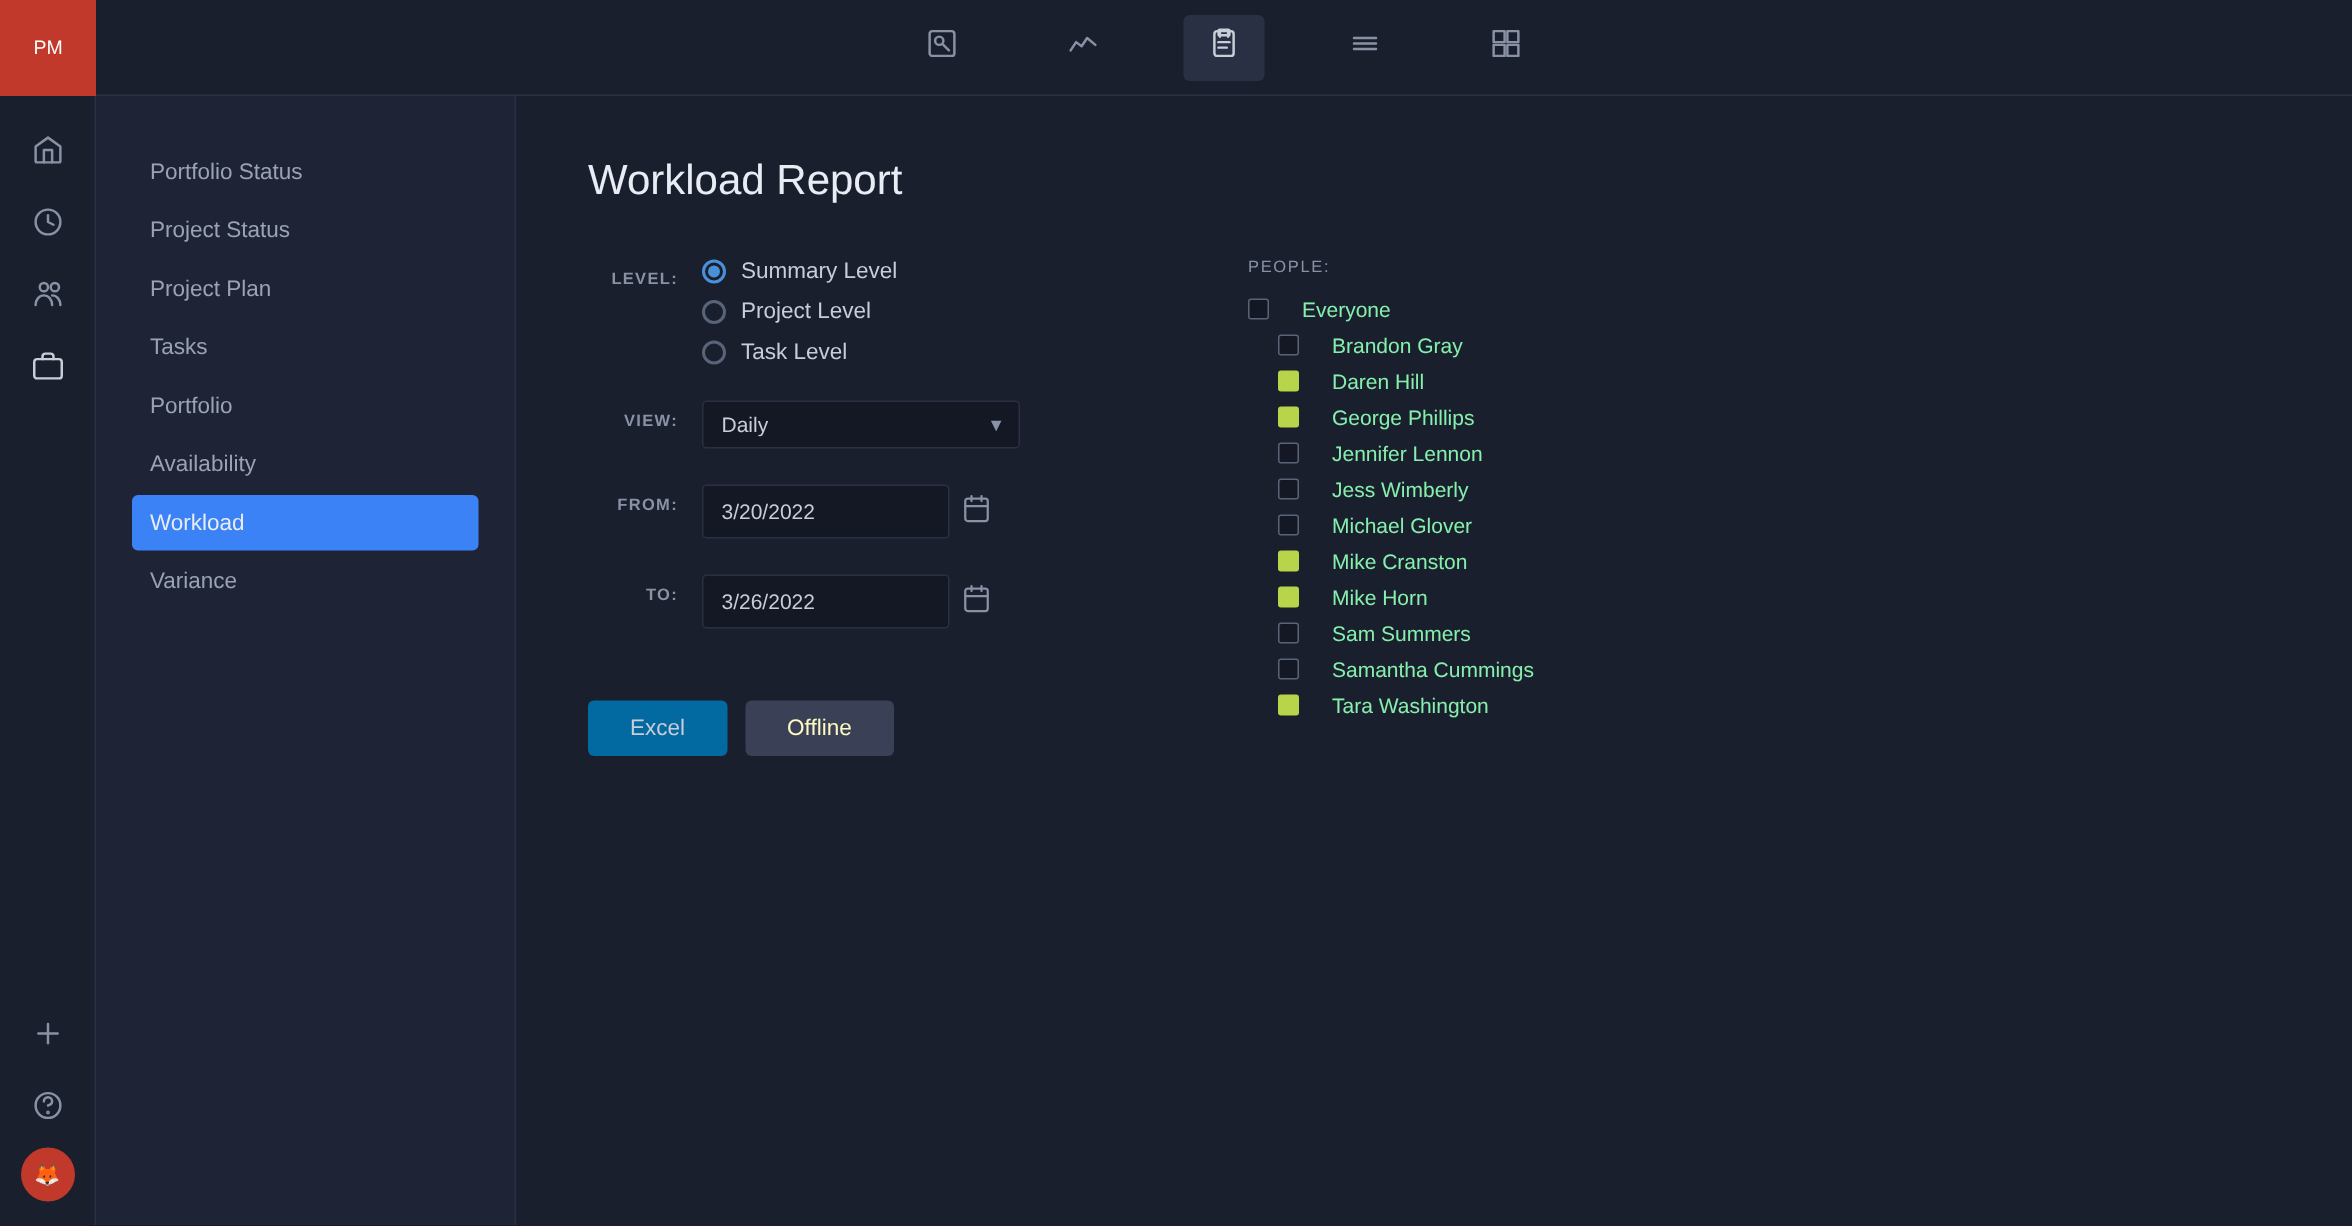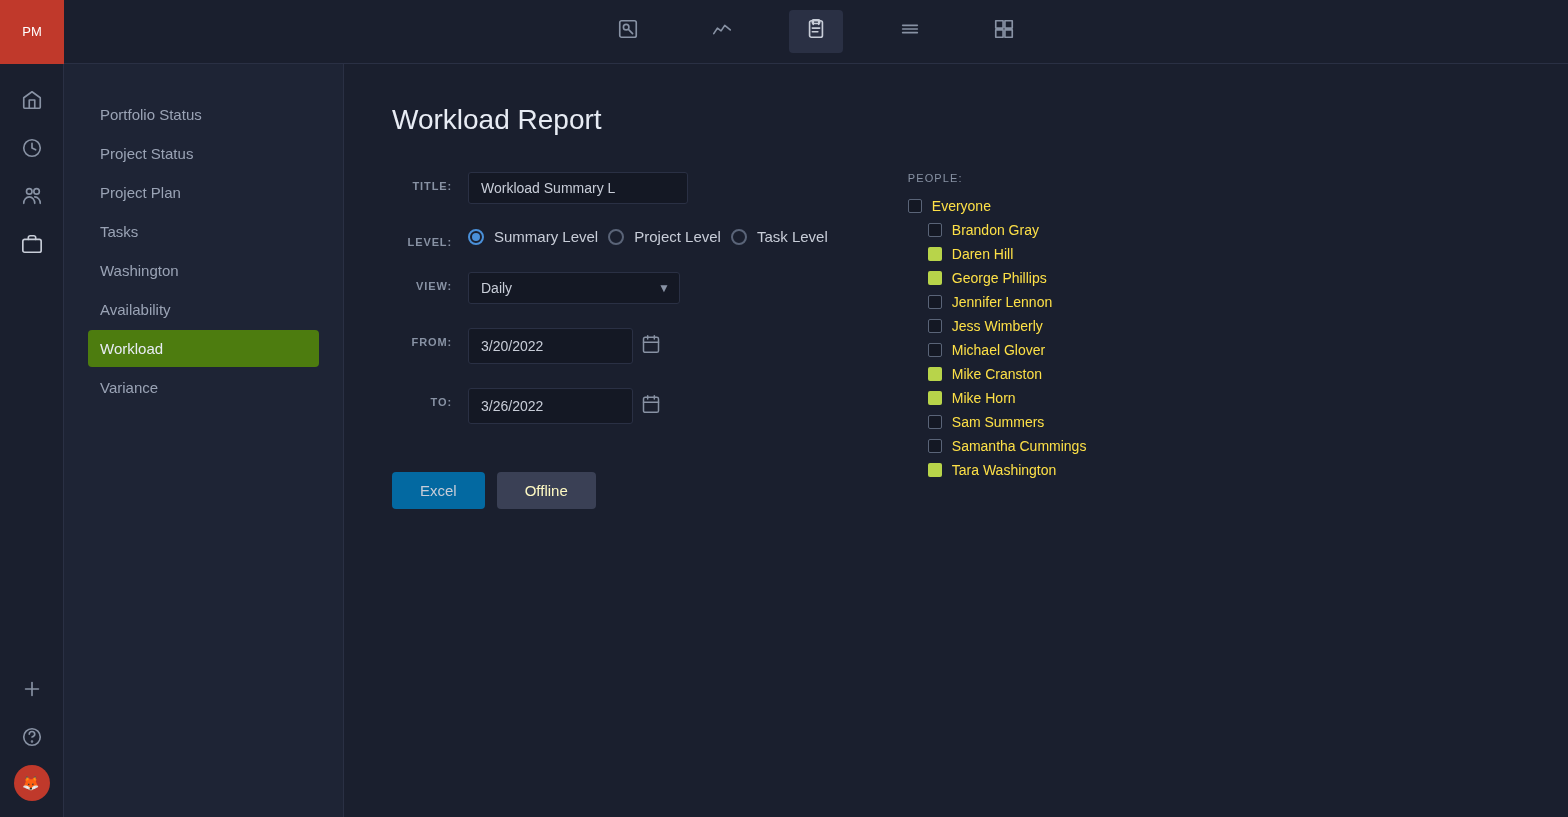--- a/index.html
+++ b/index.html
@@ -124,21 +124,21 @@
     }
     .nav-item {
       padding: 10px 12px;
       font-size: 15px;
       color: #9aa3b5;
       cursor: pointer;
       border-radius: 4px;
       margin-bottom: 2px;
     }
     .nav-item.active {
-      background: #4d7c0f;
+      background: #3b82f6;
       color: #e8ecf4;
     }
 
     
     .main-content {
       flex: 1;
       padding: 40px 48px;
       overflow-y: auto;
     }
     .page-title {
@@ -188,20 +188,21 @@
       color: #c8cdd8;
       font-size: 14px;
       padding: 7px 12px;
       width: 220px;
       outline: none;
     }
 
     
     .radio-group {
       display: flex;
+      flex-direction: column;
       gap: 10px;
       text-align: right;
     }
     .radio-item {
       display: flex;
       align-items: center;
       gap: 10px;
       cursor: pointer;
       font-size: 15px;
       color: #c8cdd8;
@@ -285,23 +286,23 @@
       margin-bottom: 14px;
     }
     .people-list {
       display: flex;
       flex-direction: column;
       gap: 8px;
     }
     .person-item {
       display: flex;
       align-items: center;
-      gap: 10px;
+      gap: 22px;
       font-size: 14px;
-      color: #fde047;
+      color: #86efac;
       cursor: pointer;
     }
     .person-item.indented {
       padding-left: 20px;
     }
     .checkbox {
       width: 14px;
       height: 14px;
       border: 1px solid #5a6478;
       border-radius: 2px;
@@ -446,40 +447,34 @@
       <div class="avatar">🦊</div>
     </div>
   </div>
 
   <div class="reports-nav">
     <div id="reports-nav-items">
         <div class="nav-item">Portfolio Status</div>
         <div class="nav-item">Project Status</div>
         <div class="nav-item">Project Plan</div>
         <div class="nav-item">Tasks</div>
-        <div class="nav-item">Washington</div>
+        <div class="nav-item">Portfolio</div>
         <div class="nav-item">Availability</div>
         <div class="nav-item active">Workload</div>
         <div class="nav-item">Variance</div>
       </div>
   </div>
 
   <div class="main-content">
     <div class="page-title">Workload Report</div>
 
     <div class="form-layout">
 
       <div class="form-left">
 
-        <div class="form-row">
-          <div class="form-label">TITLE:</div>
-          <div class="form-field">
-            <input class="text-input" type="text" value="Workload Summary L" style="">
-          </div>
-        </div>
 
         <div class="form-row">
           <div class="form-label">LEVEL:</div>
           <div class="form-field">
             <div class="radio-group">
               <label class="radio-item">
                 <div class="radio-circle selected"></div>
                 <span>Summary Level</span>
               </label>
               <label class="radio-item">

